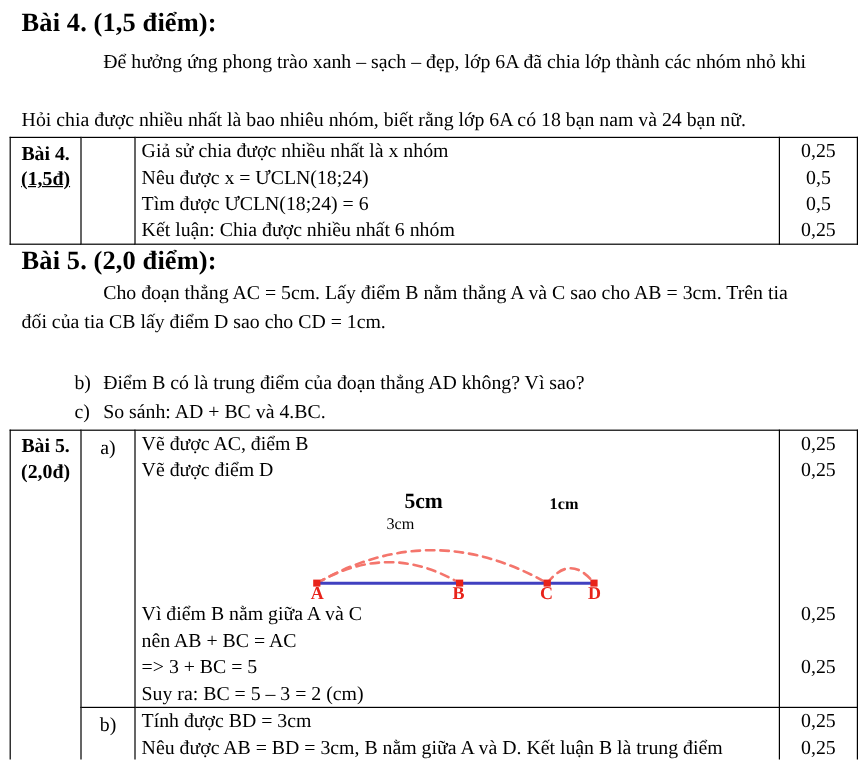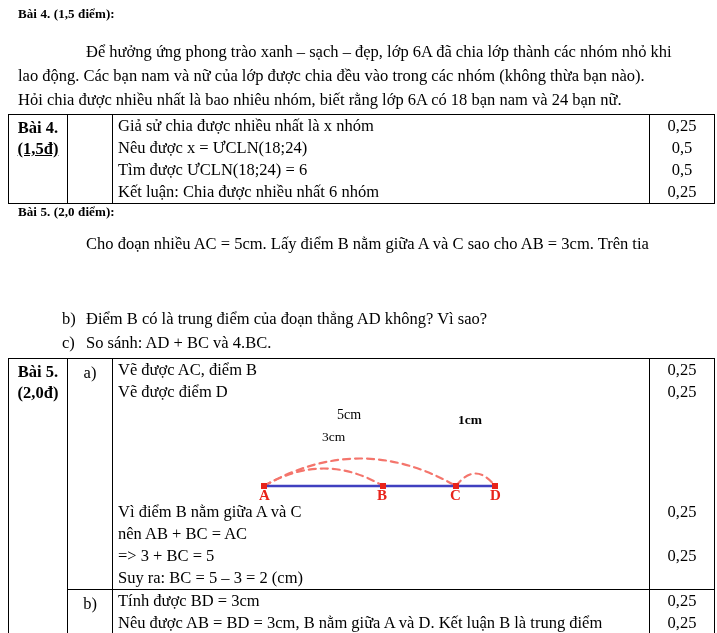--- a/index.html
+++ b/index.html
@@ -20,21 +20,21 @@
     position: absolute;
     left: 0; top: 0;
     width: 717px;
     height: 633px;
   }
 
   
   .heading {
     position: absolute;
     font-weight: bold;
-    font-size: 13px;
+    font-size: 22px;
     letter-spacing: .1px;
     white-space: nowrap;
   }
   .para {
     position: absolute;
     font-size: 16.5px;
     line-height: 24px;
     white-space: nowrap;
   }
 
@@ -95,21 +95,20 @@
   .fig-svg { position: absolute; left: 0; top: 0; }
 </style>
 </head>
 <body>
 
 <div class="page">
 
   <div class="heading" style="left:18px; top:6px;">Bài 4. (1,5 điểm):</div>
 
   <div class="para" style="left:86px; top:40px;">Để hưởng ứng phong trào xanh – sạch – đẹp, lớp 6A đã chia lớp thành các nhóm nhỏ khi</div>
-  <div class="para" style="left:18px; top:64px;">lao động. Các bạn nam và nữ của lớp được chia đều vào trong các nhóm (không thừa bạn nào).</div>
   <div class="para" style="left:18px; top:88px;">Hỏi chia được nhiều nhất là bao nhiêu nhóm, biết rằng lớp 6A có 18 bạn nam và 24 bạn nữ.</div>
 
   <table class="qtable" style="left:8px; top:114px; width:702px;">
     <tbody>
         <tr>
       <td class="c-no">
         <div class="nolabel bold">Bài 4.</div>
         <div class="bold" style="line-height:21px;text-decoration:underline;">(1,5đ)</div>
       </td>
       <td class="c-part">
@@ -128,21 +127,22 @@
         <div class="ptline">0,5</div>
         <div class="ptline">0,5</div>
         <div class="ptline">0,25</div>
       </td>
     </tr>
   </tbody>
     </table>
 
   <div class="heading" style="left:18px; top:204px;">Bài 5. (2,0 điểm):</div>
 
-  <div class="para" style="left:86px; top:232px;">Cho đoạn nhiều AC = 5cm. Lấy điểm B nằm giữa A và C sao cho AB = 3cm. Trên tia</div>
+  <div class="para" style="left:86px; top:232px;">Cho đoạn thẳng AC = 5cm. Lấy điểm B nằm thẳng A và C sao cho AB = 3cm. Trên tia</div>
+  <div class="para" style="left:18px; top:256px;">đối của tia CB lấy điểm D sao cho CD = 1cm.</div>
 
   <div class="listline" style="left:62px; top:309px;">
     <span class="listlabel">b)</span><span>Điểm B có là trung điểm của đoạn thẳng AD không? Vì sao?</span>
   </div>
   <div class="listline" style="left:62px; top:333px;">
     <span class="listlabel">c)</span><span>So sánh: AD + BC và 4.BC.</span>
   </div>
 
   <table class="qtable" style="left:8px; top:358px; width:702px;">
 
@@ -171,21 +171,21 @@
             <path d="M 343 83 Q 362.5 58 382 83" fill="none" stroke="#f4756c" stroke-width="2.2" stroke-dasharray="7 5" stroke-linecap="round"></path>
 
             <line x1="151" y1="83" x2="382" y2="83" stroke="#4040c0" stroke-width="2.4"></line>
 
             <rect x="148" y="80" width="6" height="6" fill="#e8231a"></rect>
             <rect x="267" y="80" width="6" height="6" fill="#e8231a"></rect>
             <rect x="340" y="80" width="6" height="6" fill="#e8231a"></rect>
             <rect x="379" y="80" width="6" height="6" fill="#e8231a"></rect>
           </svg>
 
-          <div style="position:absolute; left:224px; top:4px; font-size:14px; font-weight:normal; color:#000;">5cm</div>
+          <div style="position:absolute; left:224px; top:4px; font-size:18px; font-weight:bold; color:#000;">5cm</div>
           <div style="position:absolute; left:209px; top:26px; font-size:13.5px; font-weight:normal; color:#000;">3cm</div>
           <div style="position:absolute; left:345px; top:9px; font-size:13.5px; font-weight:bold; color:#000;">1cm</div>
 
           <div style="position:absolute; left:146px; top:84px; font-size:15px; font-weight:bold; color:#e8231a;">A</div>
           <div style="position:absolute; left:264px; top:84px; font-size:15px; font-weight:bold; color:#e8231a;">B</div>
           <div style="position:absolute; left:337px; top:84px; font-size:15px; font-weight:bold; color:#e8231a;">C</div>
           <div style="position:absolute; left:377px; top:84px; font-size:15px; font-weight:bold; color:#e8231a;">D</div>
         </div>
 
         <div class="linewrap" style="margin-top:12px;">

